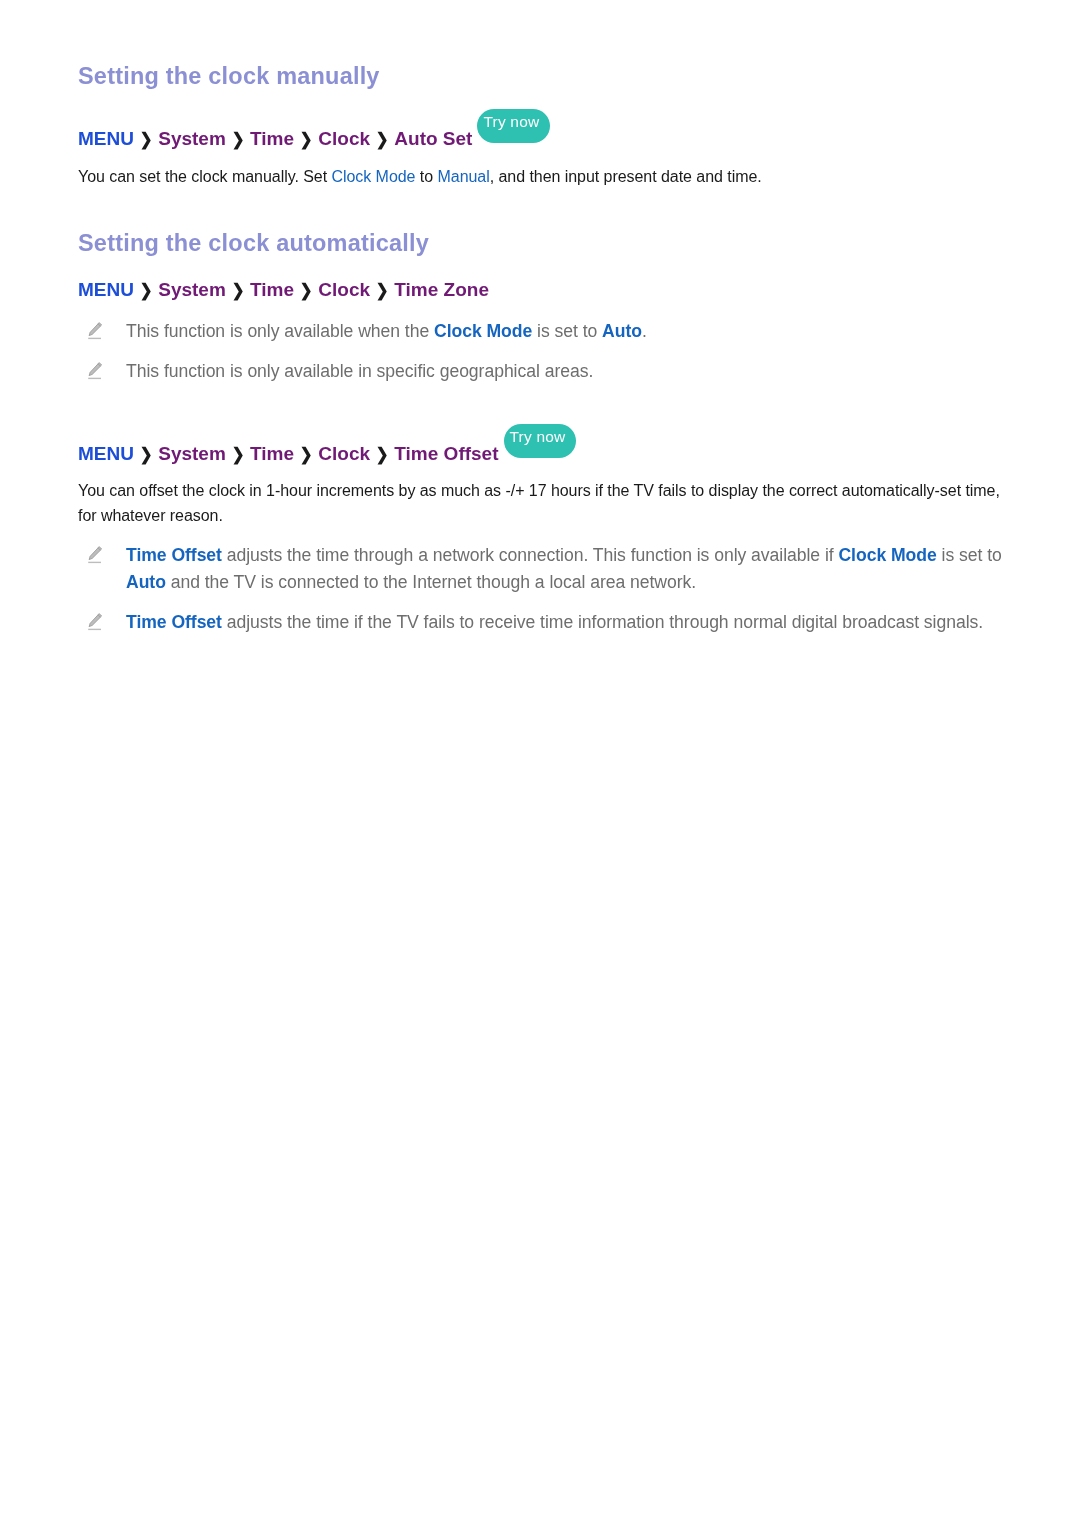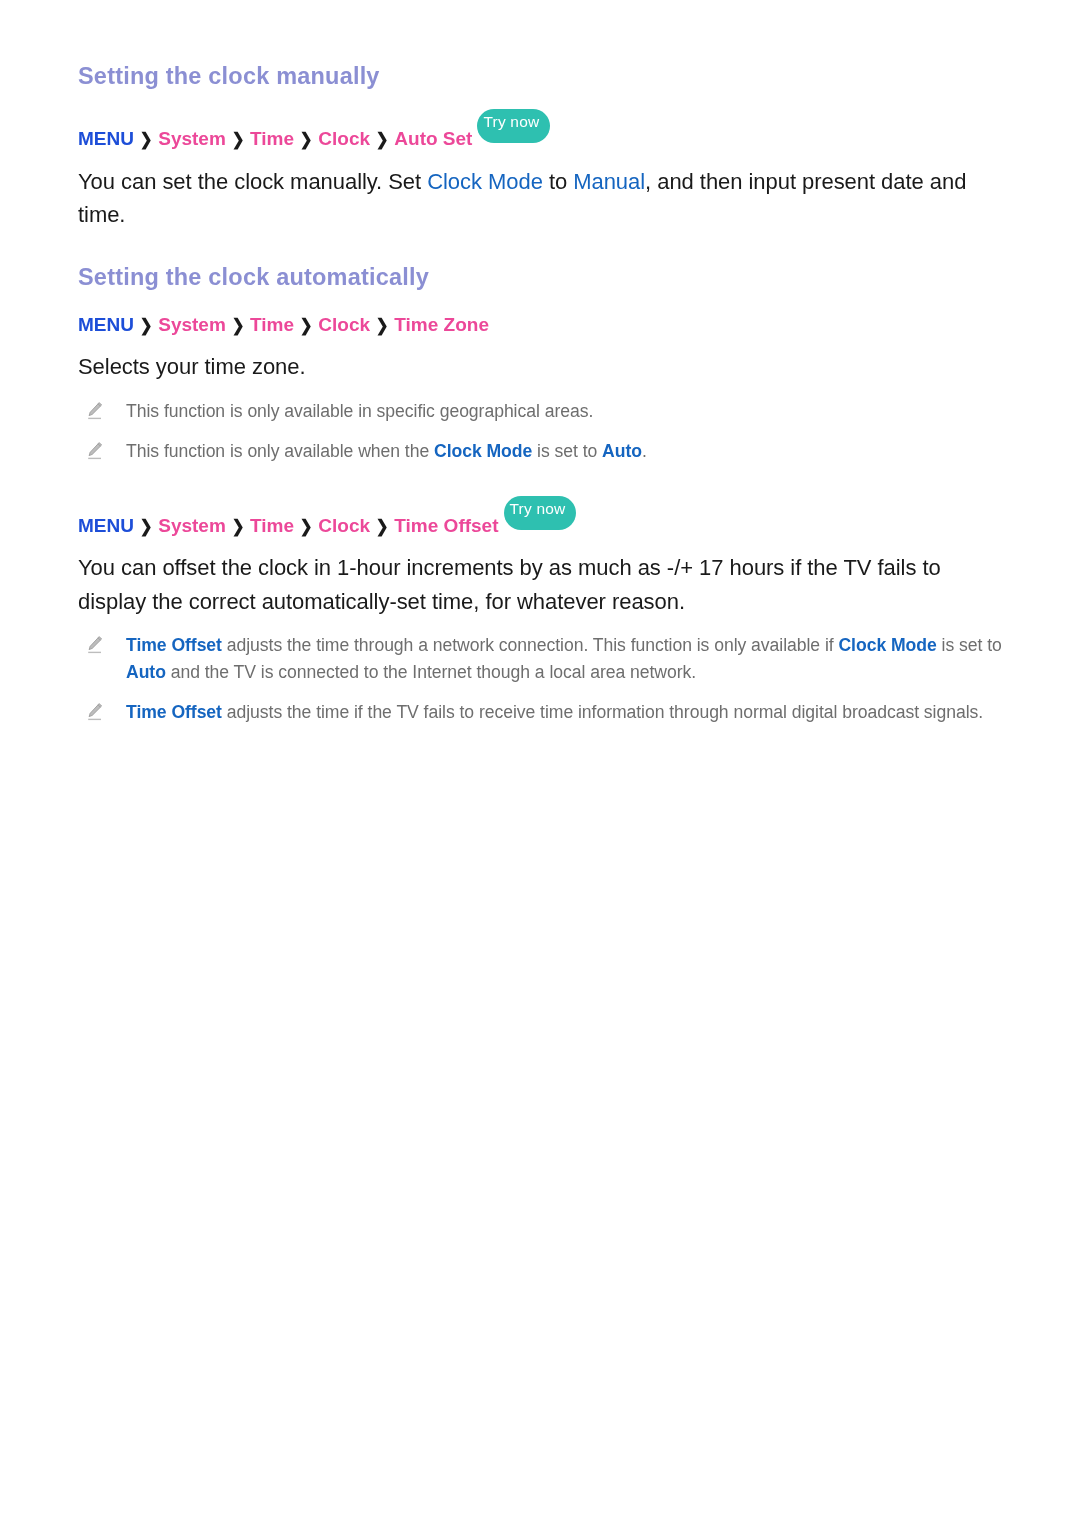--- a/index.html
+++ b/index.html
@@ -24,42 +24,42 @@
     padding: 62px 78px 0 78px;
     overflow: hidden;
   }
 
   .content {
     width: 924px;
   }
 
   
   .section { margin: 0 0 0 0; }
-  .section + .section { margin-top: 32px; }
+  .section + .section { margin-top: 40px; }
 
   h2.heading {
     margin: 0 0 18px 0;
     font-size: 23.5px;
     font-weight: bold;
     color: #8b8fd3;
     letter-spacing: 0.2px;
     line-height: 1.25;
   }
 
   
   .breadcrumb {
     margin: 0 0 12px 0;
     font-size: 19px;
     font-weight: bold;
     line-height: 1.45;
     color: #1565c0;
     white-space: normal;
   }
   .bc-menu  { color: #1d4ed8; }
-  .bc-item  { color: #ec4899; }
+  .bc-item  { color: #701a75; }
   .bc-sep {
     color: #1a1a1a;
     font-weight: bold;
     font-size: 17px;
     margin: 0 5px 0 5px;
     display: inline-block;
     transform: scaleX(0.9);
   }
 
   .trynow {
@@ -74,21 +74,21 @@
     margin-left: 5px;
     vertical-align: 2px;
     letter-spacing: 0.2px;
     overflow: hidden;
     text-indent: -2px;
   }
 
   
   p.body-text {
     margin: 0;
-    font-size: 22px;
+    font-size: 16px;
     line-height: 1.52;
     color: #1a1a1a;
     letter-spacing: -0.05px;
   }
 
   .kw {
     color: #1565c0;
     font-weight: bold;
   }
   .body-text .kw { font-weight: normal; }
@@ -136,44 +136,43 @@
       <p class="body-text"><span>You can set the clock manually. Set </span><span class="kw">Clock Mode</span><span> to </span><span class="kw">Manual</span><span>, and then input present date and time.</span></p>
     </div>
 
     <div class="section">
       <h2 class="heading">Setting the clock automatically</h2>
 
       <div class="breadcrumb">
         <span class="bc-menu">MENU</span><span class="bc-sep">❯</span><span class="bc-item">System</span><span class="bc-sep">❯</span><span class="bc-item">Time</span><span class="bc-sep">❯</span><span class="bc-item">Clock</span><span class="bc-sep">❯</span><span class="bc-item">Time Zone</span>
       </div>
 
-      <p class="body-text">Selects your time zone.</p>
 
       <div class="notes">
 
         <div class="note">
           <span class="note-icon">
             <svg width="18" height="20" viewBox="0 0 18 20" aria-hidden="true">
               <path d="M13.2 1.6 L15.6 4.0 L6.2 13.4 L3.1 14.6 L4.2 11.3 Z" fill="#bdbdbd" stroke="#9e9e9e" stroke-width="0.9" stroke-linejoin="round"></path>
               <path d="M12.0 2.8 L14.4 5.2" stroke="#9e9e9e" stroke-width="0.9"></path>
               <path d="M2.2 17.4 L15.0 17.4" stroke="#bdbdbd" stroke-width="1.4"></path>
             </svg>
           </span>
+          <span class="note-text"><span>This function is only available when the </span><span class="kw">Clock Mode</span><span> is set to </span><span class="kw">Auto</span><span>.</span></span>
+        </div>
+
+        <div class="note">
+          <span class="note-icon">
+            <svg width="18" height="20" viewBox="0 0 18 20" aria-hidden="true">
+              <path d="M13.2 1.6 L15.6 4.0 L6.2 13.4 L3.1 14.6 L4.2 11.3 Z" fill="#bdbdbd" stroke="#9e9e9e" stroke-width="0.9" stroke-linejoin="round"></path>
+              <path d="M12.0 2.8 L14.4 5.2" stroke="#9e9e9e" stroke-width="0.9"></path>
+              <path d="M2.2 17.4 L15.0 17.4" stroke="#bdbdbd" stroke-width="1.4"></path>
+            </svg>
+          </span>
           <span class="note-text"><span>This function is only available in specific geographical areas.</span></span>
-        </div>
-
-        <div class="note">
-          <span class="note-icon">
-            <svg width="18" height="20" viewBox="0 0 18 20" aria-hidden="true">
-              <path d="M13.2 1.6 L15.6 4.0 L6.2 13.4 L3.1 14.6 L4.2 11.3 Z" fill="#bdbdbd" stroke="#9e9e9e" stroke-width="0.9" stroke-linejoin="round"></path>
-              <path d="M12.0 2.8 L14.4 5.2" stroke="#9e9e9e" stroke-width="0.9"></path>
-              <path d="M2.2 17.4 L15.0 17.4" stroke="#bdbdbd" stroke-width="1.4"></path>
-            </svg>
-          </span>
-          <span class="note-text"><span>This function is only available when the </span><span class="kw">Clock Mode</span><span> is set to </span><span class="kw">Auto</span><span>.</span></span>
         </div>
 
       </div>
     </div>
 
     <div class="section">
 
       <div class="breadcrumb">
         <span class="bc-menu">MENU</span><span class="bc-sep">❯</span><span class="bc-item">System</span><span class="bc-sep">❯</span><span class="bc-item">Time</span><span class="bc-sep">❯</span><span class="bc-item">Clock</span><span class="bc-sep">❯</span><span class="bc-item">Time Offset</span><span class="trynow">Try now</span>
       </div>

